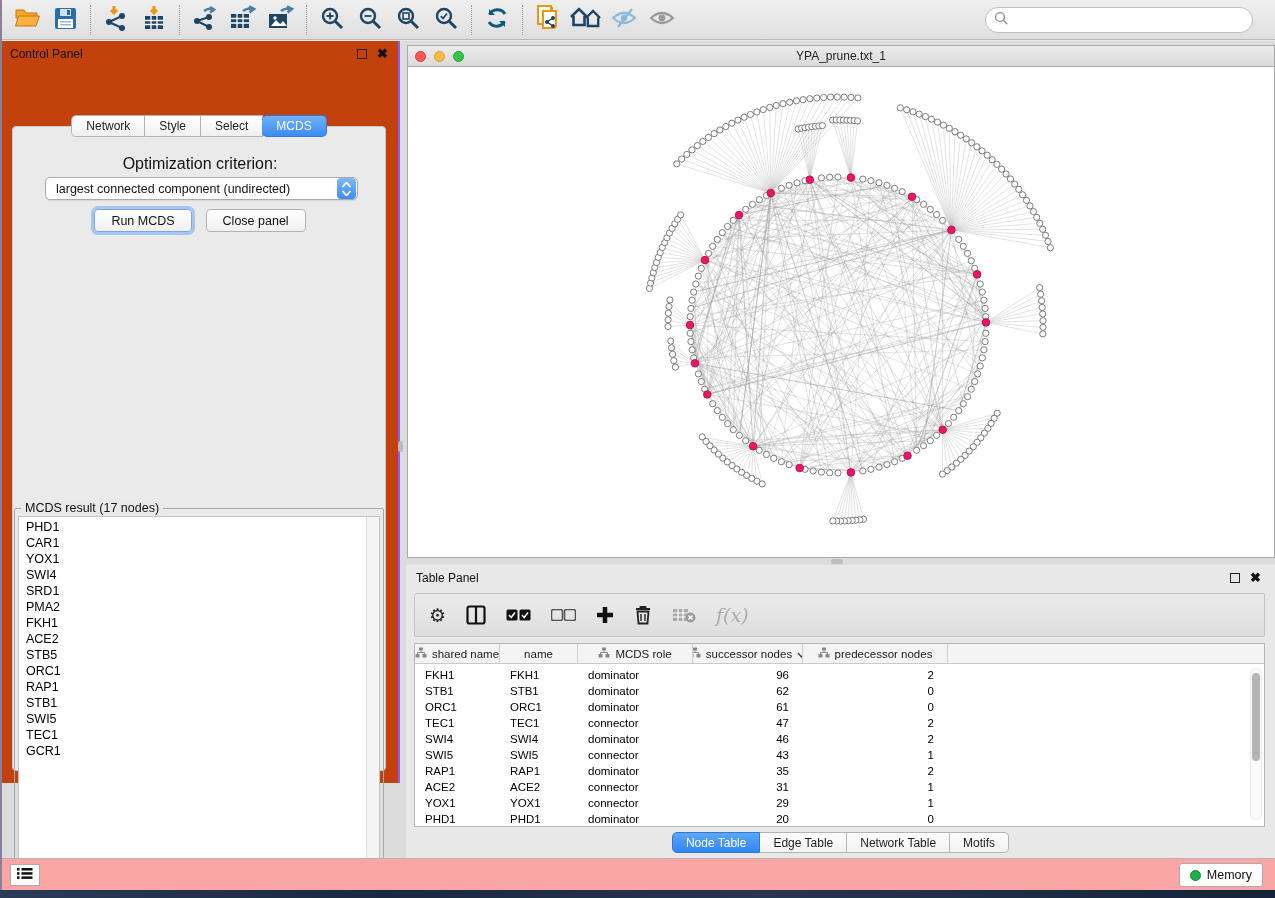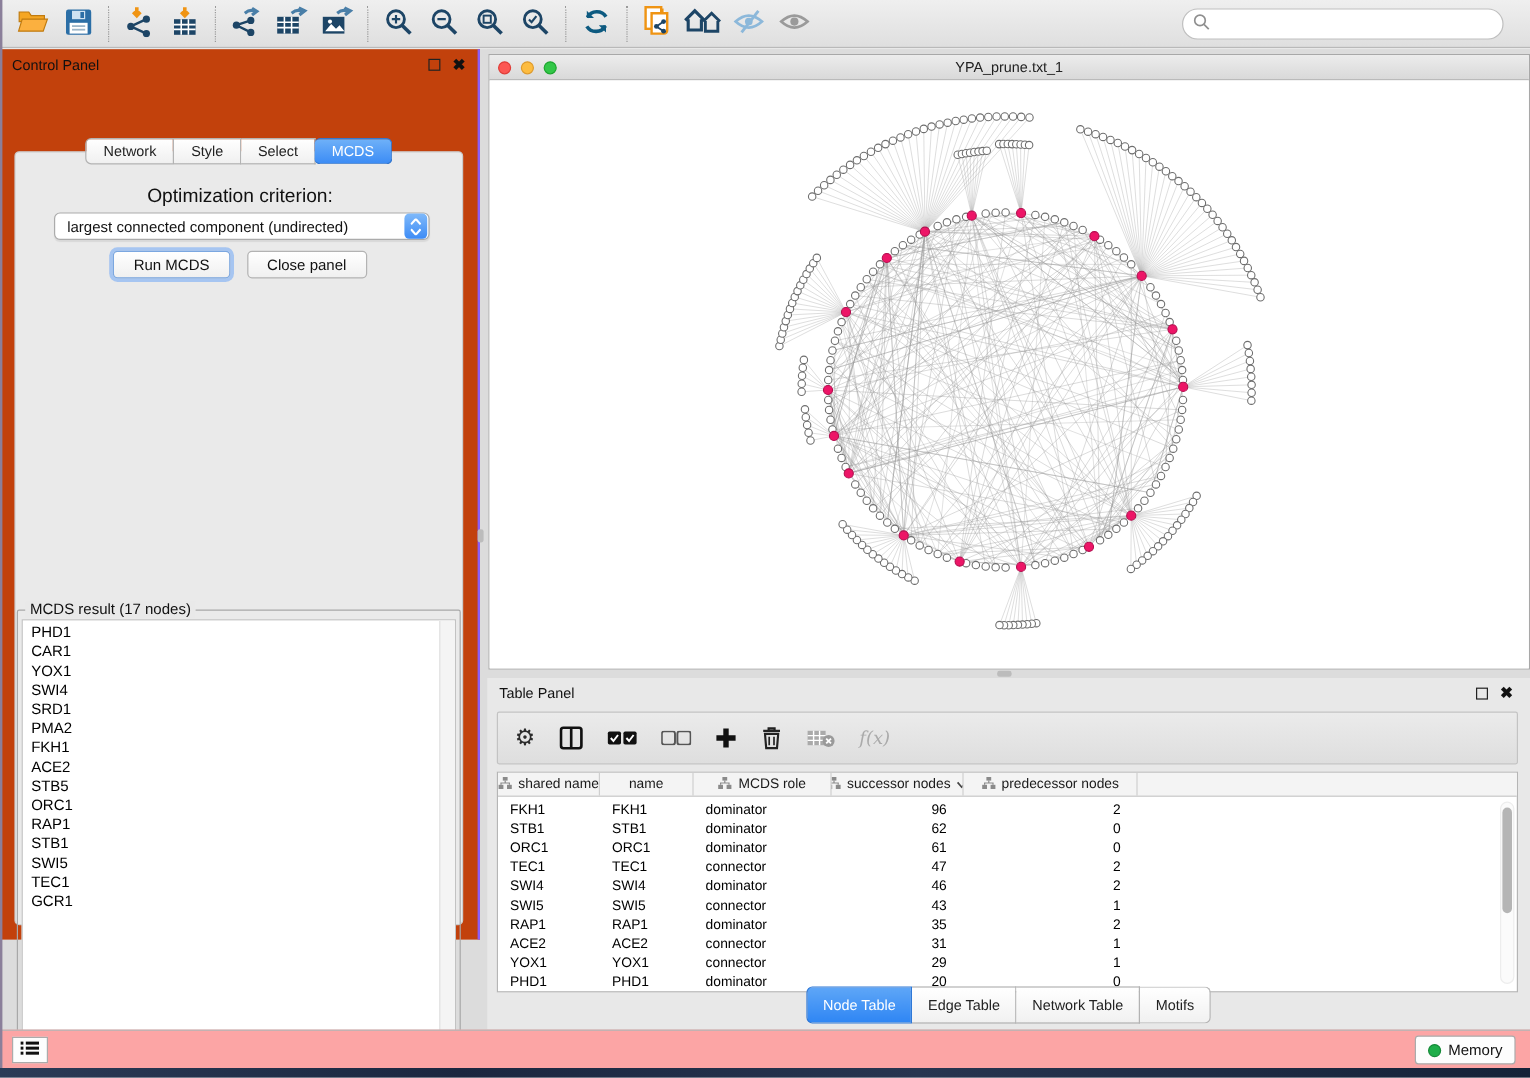--- a/index.html
+++ b/index.html
@@ -69,37 +69,37 @@
   .nw-canvas { position:absolute; left:0; top:21px; width:866px; height:490px; background:#fff; overflow:hidden; }
 
   .h-splitter { position:absolute; left:425px; top:518px; width:12px; height:5px; background:#bcbcbc; border-radius:2px; }
   .v-splitter-handle { position:absolute; left:-5px; top:400px; width:5px; height:11px; background:#bcbcbc; border-radius:2px; }
 
   
   .table-panel { position:absolute; left:0; top:524px; width:869px; height:293px; background:#e8e8e8; }
   .tp-toolbar { position:absolute; left:8px; right:10px; top:28px; height:44px; background:linear-gradient(#ebebeb,#dedede);
                 border:1px solid #c3c3c3; border-radius:2px; display:flex; align-items:center; padding-left:14px; gap:20px; }
   .tp-icon { display:flex; align-items:center; justify-content:center; }
-  .fx { font-family:"DejaVu Serif", serif; font-style:italic; font-size:15px; color:#aaa; }
+  .fx { font-family:"DejaVu Serif", serif; font-style:italic; font-size:19px; color:#aaa; }
   .gear { font-size:19px; color:#2b2b2b; line-height:19px; }
 
   .node-table { position:absolute; left:8px; right:10px; top:78px; bottom:31px; background:#fff; border:1px solid #b5b5b5; }
   .nt-header { display:flex; height:20px; background:#f4f4f4; border-bottom:1px solid #c9c9c9; }
   .nt-hcell { display:flex; align-items:center; justify-content:center; gap:5px; border-right:1px solid #cfcfcf;
               font-size:11.5px; color:#1a1a1a; overflow:hidden; white-space:nowrap; }
   .nt-hcell:last-child { border-right:none; flex:1; }
   .nt-row { display:flex; height:16px; }
   .nt-cell { font-size:11.5px; color:#000; line-height:16px; overflow:hidden; white-space:nowrap; }
   .nt-cell.left { text-align:left; padding-left:10px; }
   .nt-cell.right { text-align:right; padding-right:14px; }
   .nt-scroll { position:absolute; right:2px; top:24px; bottom:6px; width:12px; background:#fbfbfb; border:1px solid #ededed; border-radius:6px; }
   .nt-thumb { position:absolute; left:1px; right:1px; top:4px; height:88px; background:#b5b5b5; border-radius:5px; }
 
   .bottom-tabs { position:absolute; left:0; right:0; bottom:5px; display:flex; justify-content:center; }
-  .bt-tab { height:31px; padding:0 13px; display:flex; align-items:center; background:linear-gradient(#ffffff,#f1f1f1);
+  .bt-tab { height:21px; padding:0 13px; display:flex; align-items:center; background:linear-gradient(#ffffff,#f1f1f1);
             border:1px solid #b3b3b3; border-left:none; font-size:12px; color:#222; }
   .bt-tab:first-child { border-left:1px solid #b3b3b3; border-radius:5px 0 0 5px; }
   .bt-tab:last-child { border-radius:0 5px 5px 0; }
   .bt-tab.active { background:linear-gradient(#5ea6f7,#2f86f4); border-color:#2f78d6; color:#fff; }
 
   
   .status-bar { position:absolute; left:0; top:858px; width:1275px; height:32px; background:#fca5a5; border-top:1px solid #b5b5b5; }
   .list-btn { position:absolute; left:10px; top:5px; width:30px; height:22px; background:#fdfdfd; border:1px solid #ababab;
               display:flex; align-items:center; justify-content:center; }
   .memory-btn { position:absolute; right:12px; top:4px; height:24px; padding:0 10px; background:#fdfdfd; border:1px solid #ababab;

